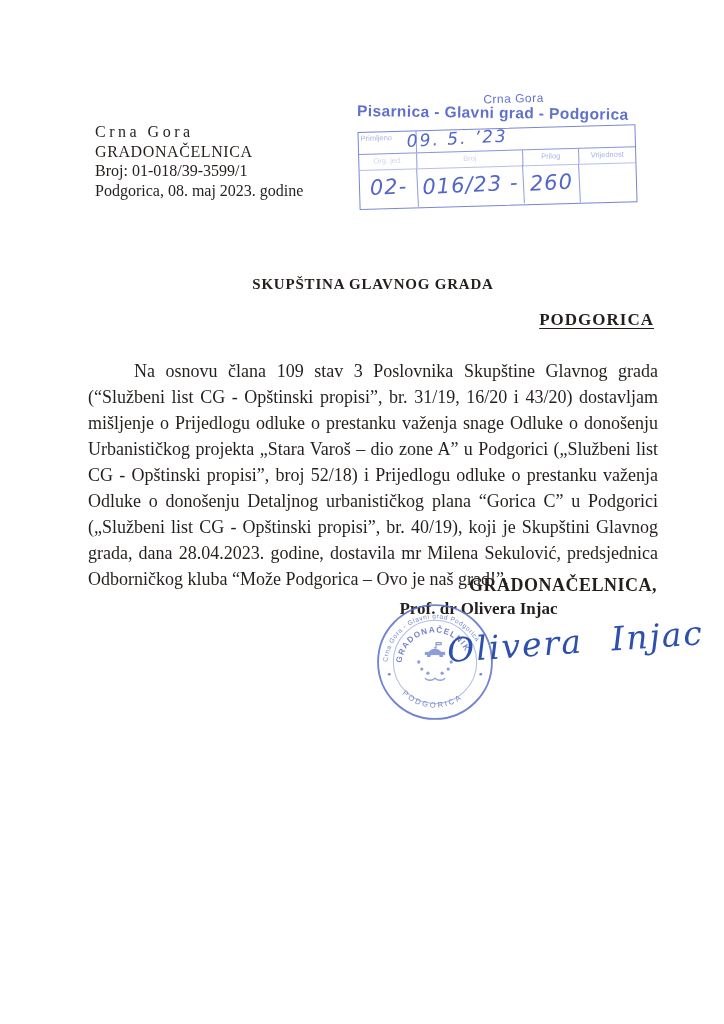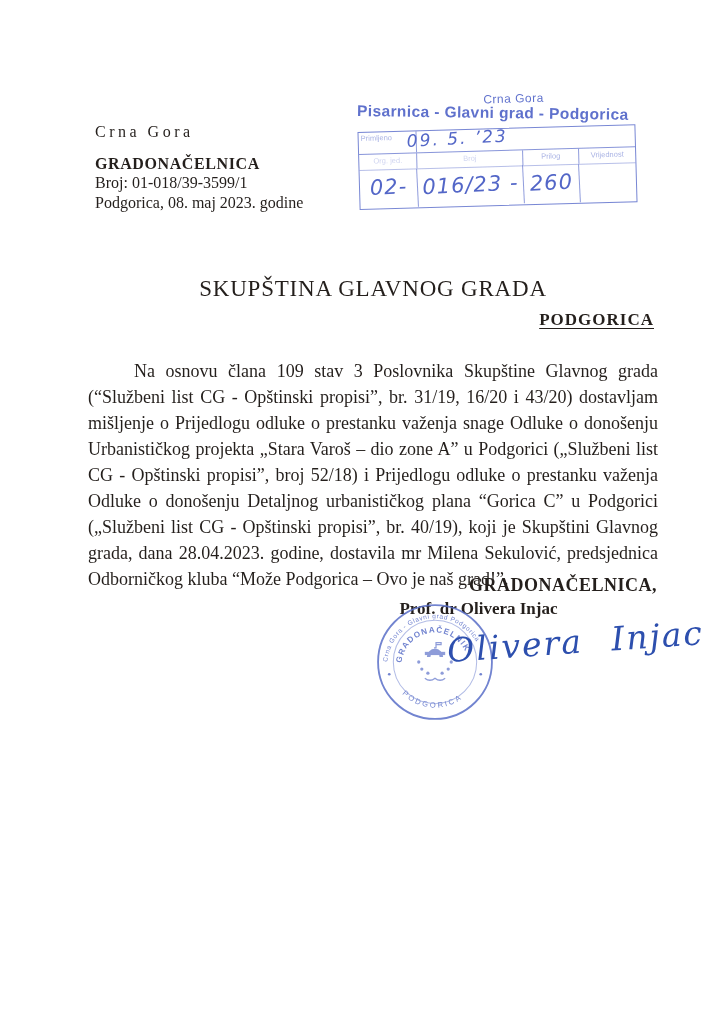--- a/index.html
+++ b/index.html
@@ -4,21 +4,21 @@
 <style>
   html,body{margin:0;padding:0;background:#ffffff;}
   .page{
     position:relative;width:724px;height:1024px;background:#ffffff;overflow:hidden;
     font-family:"Liberation Serif", serif;color:#241f1c;
   }
   
   .letterhead{position:absolute;left:95px;top:122px;font-size:16px;line-height:19.5px;}
   .lh-country{letter-spacing:3.5px;}
   .lh-org{letter-spacing:0.6px;}
-  .lh-office{font-weight:700;letter-spacing:0.6px;margin-top:12px;}
+  .lh-office{font-weight:400;letter-spacing:0.6px;}
   
   .rstamp{
     position:absolute;left:358px;top:92px;width:284px;color:#4a5ec6;
     font-family:"Liberation Sans", sans-serif;transform:rotate(-1.6deg);opacity:0.88;
   }
   .rs-country{font-size:12px;text-align:center;margin-left:30px;letter-spacing:0.5px;}
   .rs-office{font-size:15.5px;font-weight:600;letter-spacing:0.4px;transform:rotate(2.4deg);margin-top:-2px;white-space:nowrap;}
   .rs-table{margin-top:6px;border:1.6px solid rgba(74,94,198,.85);width:276px;}
   .rs-row{display:flex;}
   .rs-row1{height:21px;border-bottom:1.4px solid rgba(74,94,198,.75);position:relative;}
@@ -31,21 +31,21 @@
   .rs-row2 .rs-c1 .rs-label,.rs-row2 .rs-c2 .rs-label{opacity:.3;}
   .rs-row3{height:38px;}
   .hand{
     font-family:"DejaVu Sans", sans-serif;font-style:italic;color:#3c52c0;
   }
   .rs-date{position:absolute;left:48px;top:-2px;font-size:17px;letter-spacing:2px;transform:rotate(-1.5deg);}
   .rs-num{font-size:21px;letter-spacing:1px;padding-top:5px;text-align:center;transform:rotate(-1.2deg);white-space:nowrap;}
   
   .doc-title{
     position:absolute;left:88px;top:276px;width:570px;text-align:center;
-    font-size:23px;font-weight:400;letter-spacing:0.8px;
+    font-size:15px;font-weight:700;letter-spacing:0.8px;
   }
   .addressee{
     position:absolute;left:88px;top:310px;width:566px;text-align:right;
     font-size:17px;font-weight:700;letter-spacing:1px;
     text-decoration:underline;text-underline-offset:3px;
   }
   
   .body-par{
     position:absolute;left:88px;top:358px;width:570px;
     font-size:18px;line-height:26px;text-align:justify;text-indent:46px;margin:0;

